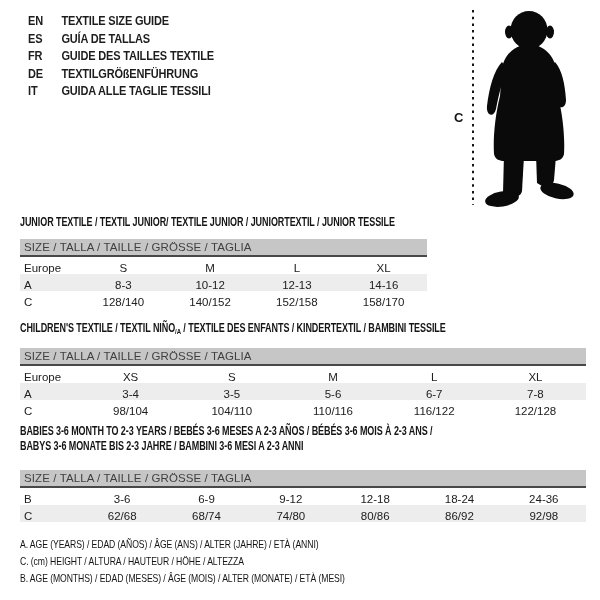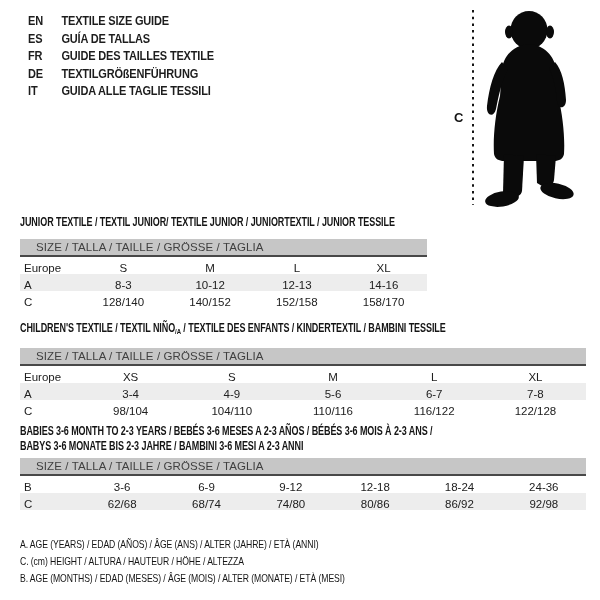--- a/index.html
+++ b/index.html
@@ -31,21 +31,21 @@
     display:inline-block;transform:scaleX(0.75);transform-origin:0 50%;
     white-space:nowrap;letter-spacing:-0.1px;
   }
   .sub{font-size:8px;vertical-align:-2px;font-weight:bold}
   .w-n{width:407px}
   .w-w{width:566px}
   .tbl-bar{
     height:18px;box-sizing:border-box;background:#c6c6c6;
     border-bottom:2px solid #484848;
     font-size:11.5px;line-height:16px;color:#3f3f3f;
-    padding-left:16px;letter-spacing:0.1px;
+    padding-left:4px;letter-spacing:0.1px;
   }
   .trow{display:flex;align-items:flex-end;height:17px;font-size:11.5px;color:#202020}
   .trow.shaded{background:#ededed}
   .tlabel{width:60px;flex:0 0 60px;box-sizing:border-box;padding-left:4px}
   .tcell{flex:1;text-align:center}
 
   
   .legend{position:absolute;left:20px;top:536px}
   .legend-line{font-weight:normal;font-size:11.5px;line-height:16.8px;color:#141414}
 </style>
@@ -139,39 +139,39 @@
             <div class="tlabel">Europe</div>
             <div class="tcell">XS</div>
             <div class="tcell">S</div>
             <div class="tcell">M</div>
             <div class="tcell">L</div>
             <div class="tcell">XL</div>
           </div>
           <div class="trow shaded">
             <div class="tlabel">A</div>
             <div class="tcell">3-4</div>
-            <div class="tcell">4-9</div>
+            <div class="tcell">3-5</div>
             <div class="tcell">5-6</div>
             <div class="tcell">6-7</div>
             <div class="tcell">7-8</div>
           </div>
           <div class="trow">
             <div class="tlabel">C</div>
             <div class="tcell">98/104</div>
             <div class="tcell">104/110</div>
             <div class="tcell">110/116</div>
             <div class="tcell">116/122</div>
             <div class="tcell">122/128</div>
           </div>
         </div>
     </div>
   </section>
 
   <section class="sect s3">
-    <div class="tbl-title" style="margin-bottom:4px">
+    <div class="tbl-title" style="margin-bottom:16px">
         <div><span class="condense"><span>BABIES 3-6 MONTH TO 2-3 YEARS / BEBÉS 3-6 MESES A 2-3 AÑOS / BÉBÉS 3-6 MOIS À 2-3 ANS /</span></span></div>
         <div><span class="condense"><span>BABYS 3-6 MONATE BIS 2-3 JAHRE / BAMBINI 3-6 MESI A 2-3 ANNI</span></span></div>
       </div>
     <div class="tbl w-w">
       <div class="tbl-bar"><span class="bar-text">SIZE / TALLA / TAILLE / GRÖSSE / TAGLIA</span></div>
       <div class="tbl-rows">
           <div class="trow">
             <div class="tlabel">B</div>
             <div class="tcell">3-6</div>
             <div class="tcell">6-9</div>

